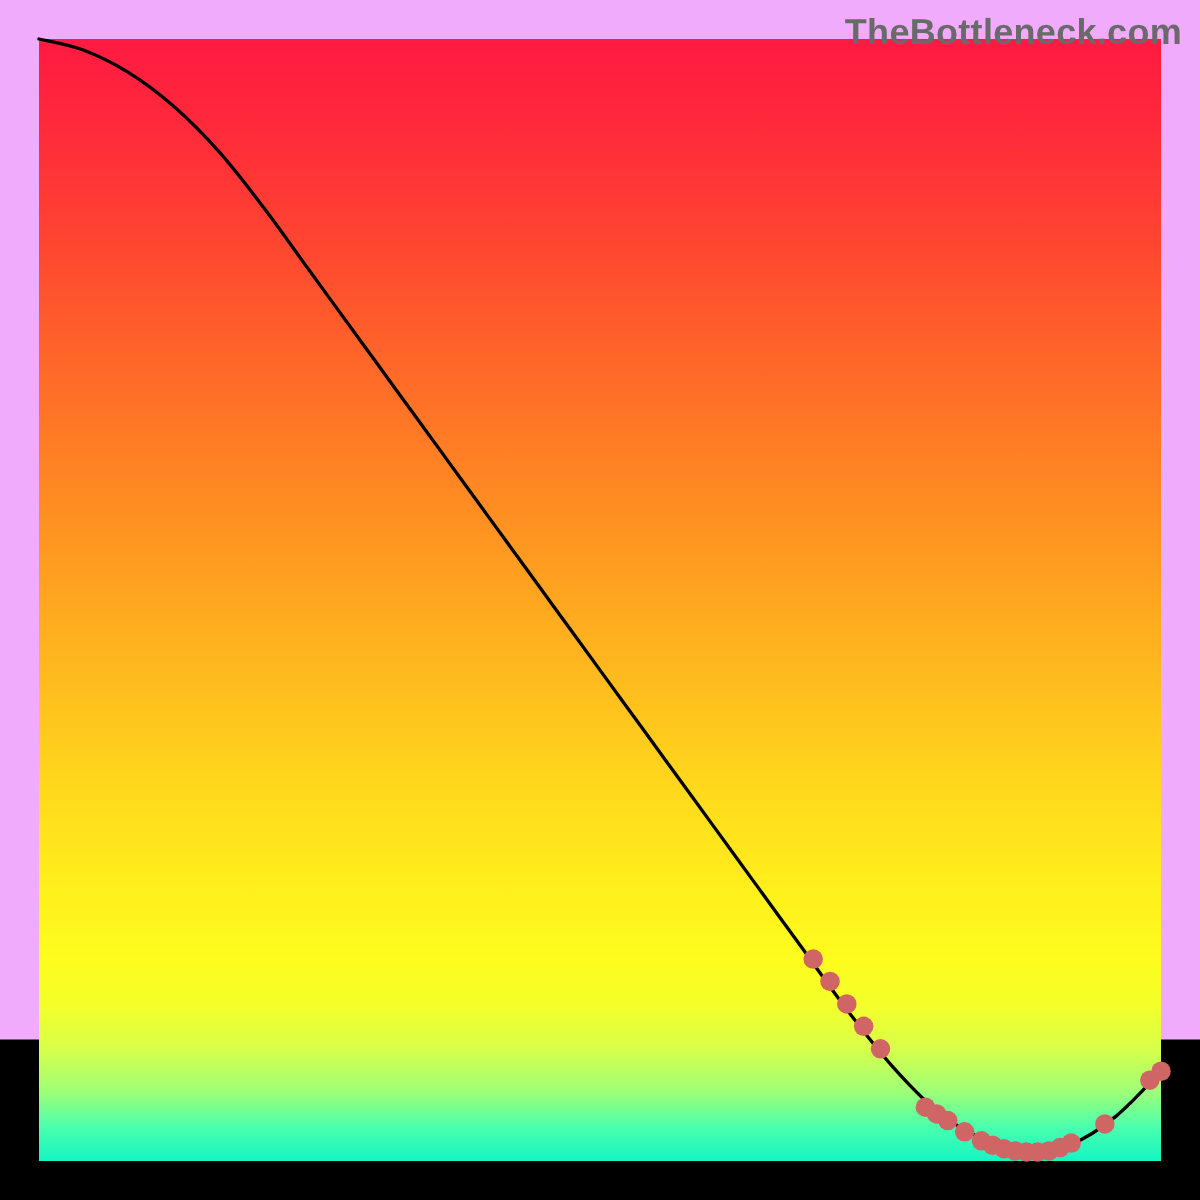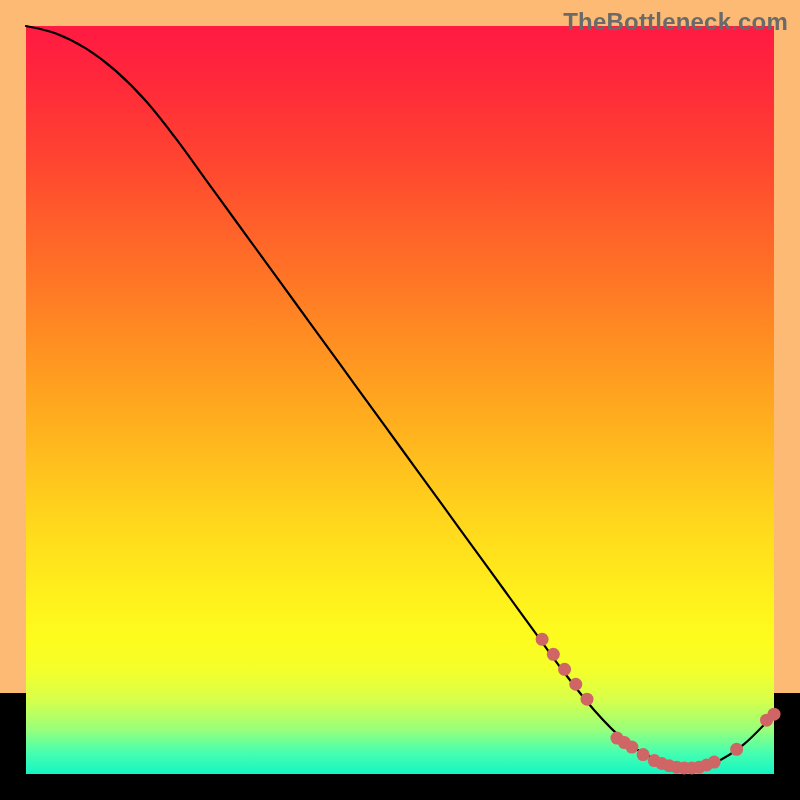--- a/index.html
+++ b/index.html
@@ -1,21 +1,21 @@
 <!DOCTYPE html>
 <html><head>
 <meta charset="utf-8">
 <style>
   * { margin: 0; padding: 0; box-sizing: border-box; }
   html, body { width: 800px; height: 800px; overflow: hidden; background: #000; }
   .stage {
     position: relative;
     width: 800px;
     height: 693px;
-    background: #fdba74;
+    background: #f0abfc;
   }
   .plot-area {
     position: absolute;
     left: 26px;
     top: 26px;
     width: 748px;
     height: 748px;
     background: linear-gradient(to bottom,
       #ff1a42 0%,
       #ff2a3a 8%,

